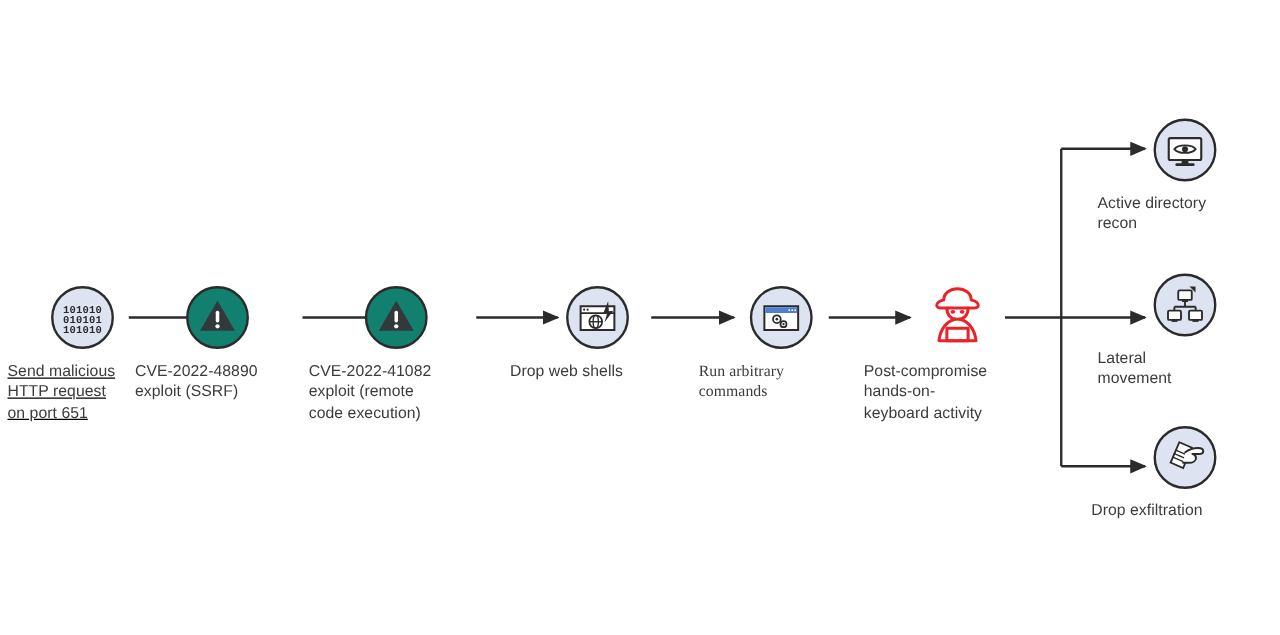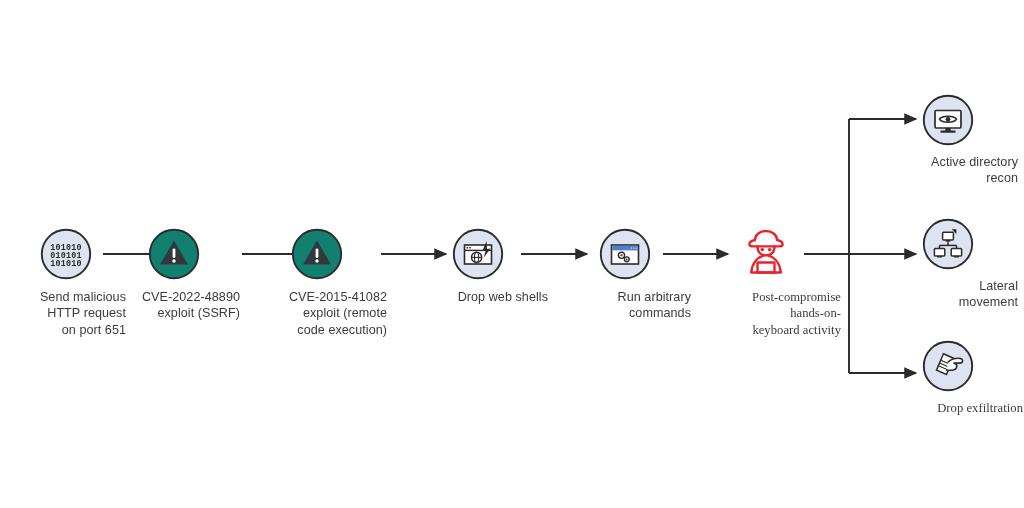--- a/index.html
+++ b/index.html
@@ -19,42 +19,42 @@
   
   #connectors {
     position: absolute;
     left: 0; top: 0;
     width: 1024px; height: 508px;
     pointer-events: none;
   }
   
   .node {
     position: absolute;
-    text-align: right;
+    text-align: left;
   }
   .node .circle {
     width: 52px; height: 52px;
     border-radius: 50%;
     margin: 0 auto;
     position: relative;
     display: block;
   }
   .node .caption {
     margin-top: 9px;
     font-size: 12.6px;
     line-height: 16.4px;
     color: #3b3b3b;
     letter-spacing: 0.05px;
     white-space: pre-line;
   }
   
   .n-w120 { width: 120px; }
   .n-w132 { width: 132px; }
   .n-w140 { width: 140px; }
-  .n-w150 { width: 150px; font-family: Liberation Serif, serif; }
+  .n-w150 { width: 150px; }
   
   .branch .caption { margin-top: 8px; }
 </style>
 </head>
 <body>
 
 <div id="canvas">
 
   <svg id="connectors" viewBox="0 0 1024 508" width="1024" height="508">
     <defs>
@@ -70,21 +70,21 @@
       <line x1="521" y1="254" x2="587" y2="254" marker-end="url(#arrowhead)"></line>
       <line x1="663" y1="254" x2="728" y2="254" marker-end="url(#arrowhead)"></line>
 
       <line x1="804" y1="254" x2="916" y2="254" marker-end="url(#arrowhead)"></line>
       <line x1="849" y1="119" x2="849" y2="373"></line>
       <line x1="849" y1="119" x2="916" y2="119" marker-end="url(#arrowhead)"></line>
       <line x1="849" y1="373" x2="916" y2="373" marker-end="url(#arrowhead)"></line>
     </g>
   </svg>
 
-  <div class="node n-w120" style="left:6px; top:228px;">
+  <div class="node n-w120" style="left:6px; top:228px;text-decoration:underline;">
     <span class="circle">
       <svg viewBox="0 0 52 52" width="52" height="52">
         <circle cx="26" cy="26" r="24.2" fill="#dde3f0" stroke="#2b2b2b" stroke-width="1.9"></circle>
         <g fill="#2b2b2b" font-family="'Liberation Mono', monospace" font-size="8.4" font-weight="bold" text-anchor="middle" letter-spacing="0.2">
           <text x="26" y="22">101010</text>
           <text x="26" y="30">010101</text>
           <text x="26" y="38">101010</text>
         </g>
       </svg>
     </span>
@@ -108,21 +108,21 @@
 
   <div class="node n-w140" style="left:247px; top:228px;">
     <span class="circle">
       <svg viewBox="0 0 52 52" width="52" height="52">
         <circle cx="26" cy="26" r="24.2" fill="#12806f" stroke="#2b2b2b" stroke-width="1.9"></circle>
         <path d="M26 12.5 L40 36.5 L12 36.5 Z" fill="#33383d"></path>
         <rect x="24.6" y="20.5" width="2.8" height="9.4" rx="1.3" fill="#ffffff"></rect>
         <circle cx="26" cy="33" r="1.7" fill="#ffffff"></circle>
       </svg>
     </span>
-    <div class="caption">CVE-2015-41082
+    <div class="caption">CVE-2022-41082
 exploit (remote
 code execution)</div>
   </div>
 
   <div class="node n-w140" style="left:408px; top:228px;">
     <span class="circle">
       <svg viewBox="0 0 52 52" width="52" height="52">
         <circle cx="26" cy="26" r="24.2" fill="#dde3f0" stroke="#2b2b2b" stroke-width="1.9"></circle>
         <rect x="12.5" y="17" width="27" height="19" fill="#ffffff" stroke="#2b2b2b" stroke-width="1.6"></rect>
         <line x1="12.5" y1="22.4" x2="39.5" y2="22.4" stroke="#2b2b2b" stroke-width="1.4"></line>
@@ -130,21 +130,21 @@
         <circle cx="18.1" cy="19.7" r="0.85" fill="#2b2b2b"></circle>
         <circle cx="24.6" cy="29.4" r="5.1" fill="#ffffff" stroke="#2b2b2b" stroke-width="1.4"></circle>
         <ellipse cx="24.6" cy="29.4" rx="2.1" ry="5.1" fill="none" stroke="#2b2b2b" stroke-width="1.1"></ellipse>
         <line x1="19.5" y1="29.4" x2="29.7" y2="29.4" stroke="#2b2b2b" stroke-width="1.1"></line>
         <path d="M34.5 13 L30.6 22.5 L33.9 22.1 L31.6 29.8 L38.6 20.6 L35.1 20.9 Z" fill="#2b2b2b"></path>
       </svg>
     </span>
     <div class="caption">Drop web shells</div>
   </div>
 
-  <div class="node n-w132" style="left:559px; top:228px;">
+  <div class="node n-w132" style="left:559px; top:228px;font-family:Liberation Serif, serif;">
     <span class="circle">
       <svg viewBox="0 0 52 52" width="52" height="52">
         <circle cx="26" cy="26" r="24.2" fill="#dde3f0" stroke="#2b2b2b" stroke-width="1.9"></circle>
         <rect x="12.5" y="17" width="27" height="19" fill="#ffffff" stroke="#2b2b2b" stroke-width="1.6"></rect>
         <rect x="13.3" y="17.8" width="25.4" height="4.6" fill="#4f7fd0"></rect>
         <circle cx="32.4" cy="20.1" r="0.72" fill="#ffffff"></circle>
         <circle cx="34.8" cy="20.1" r="0.72" fill="#ffffff"></circle>
         <circle cx="37.2" cy="20.1" r="0.72" fill="#ffffff"></circle>
         <g fill="none" stroke="#2b2b2b" stroke-width="1.4">
           <circle cx="22.5" cy="27.3" r="3.1"></circle>

